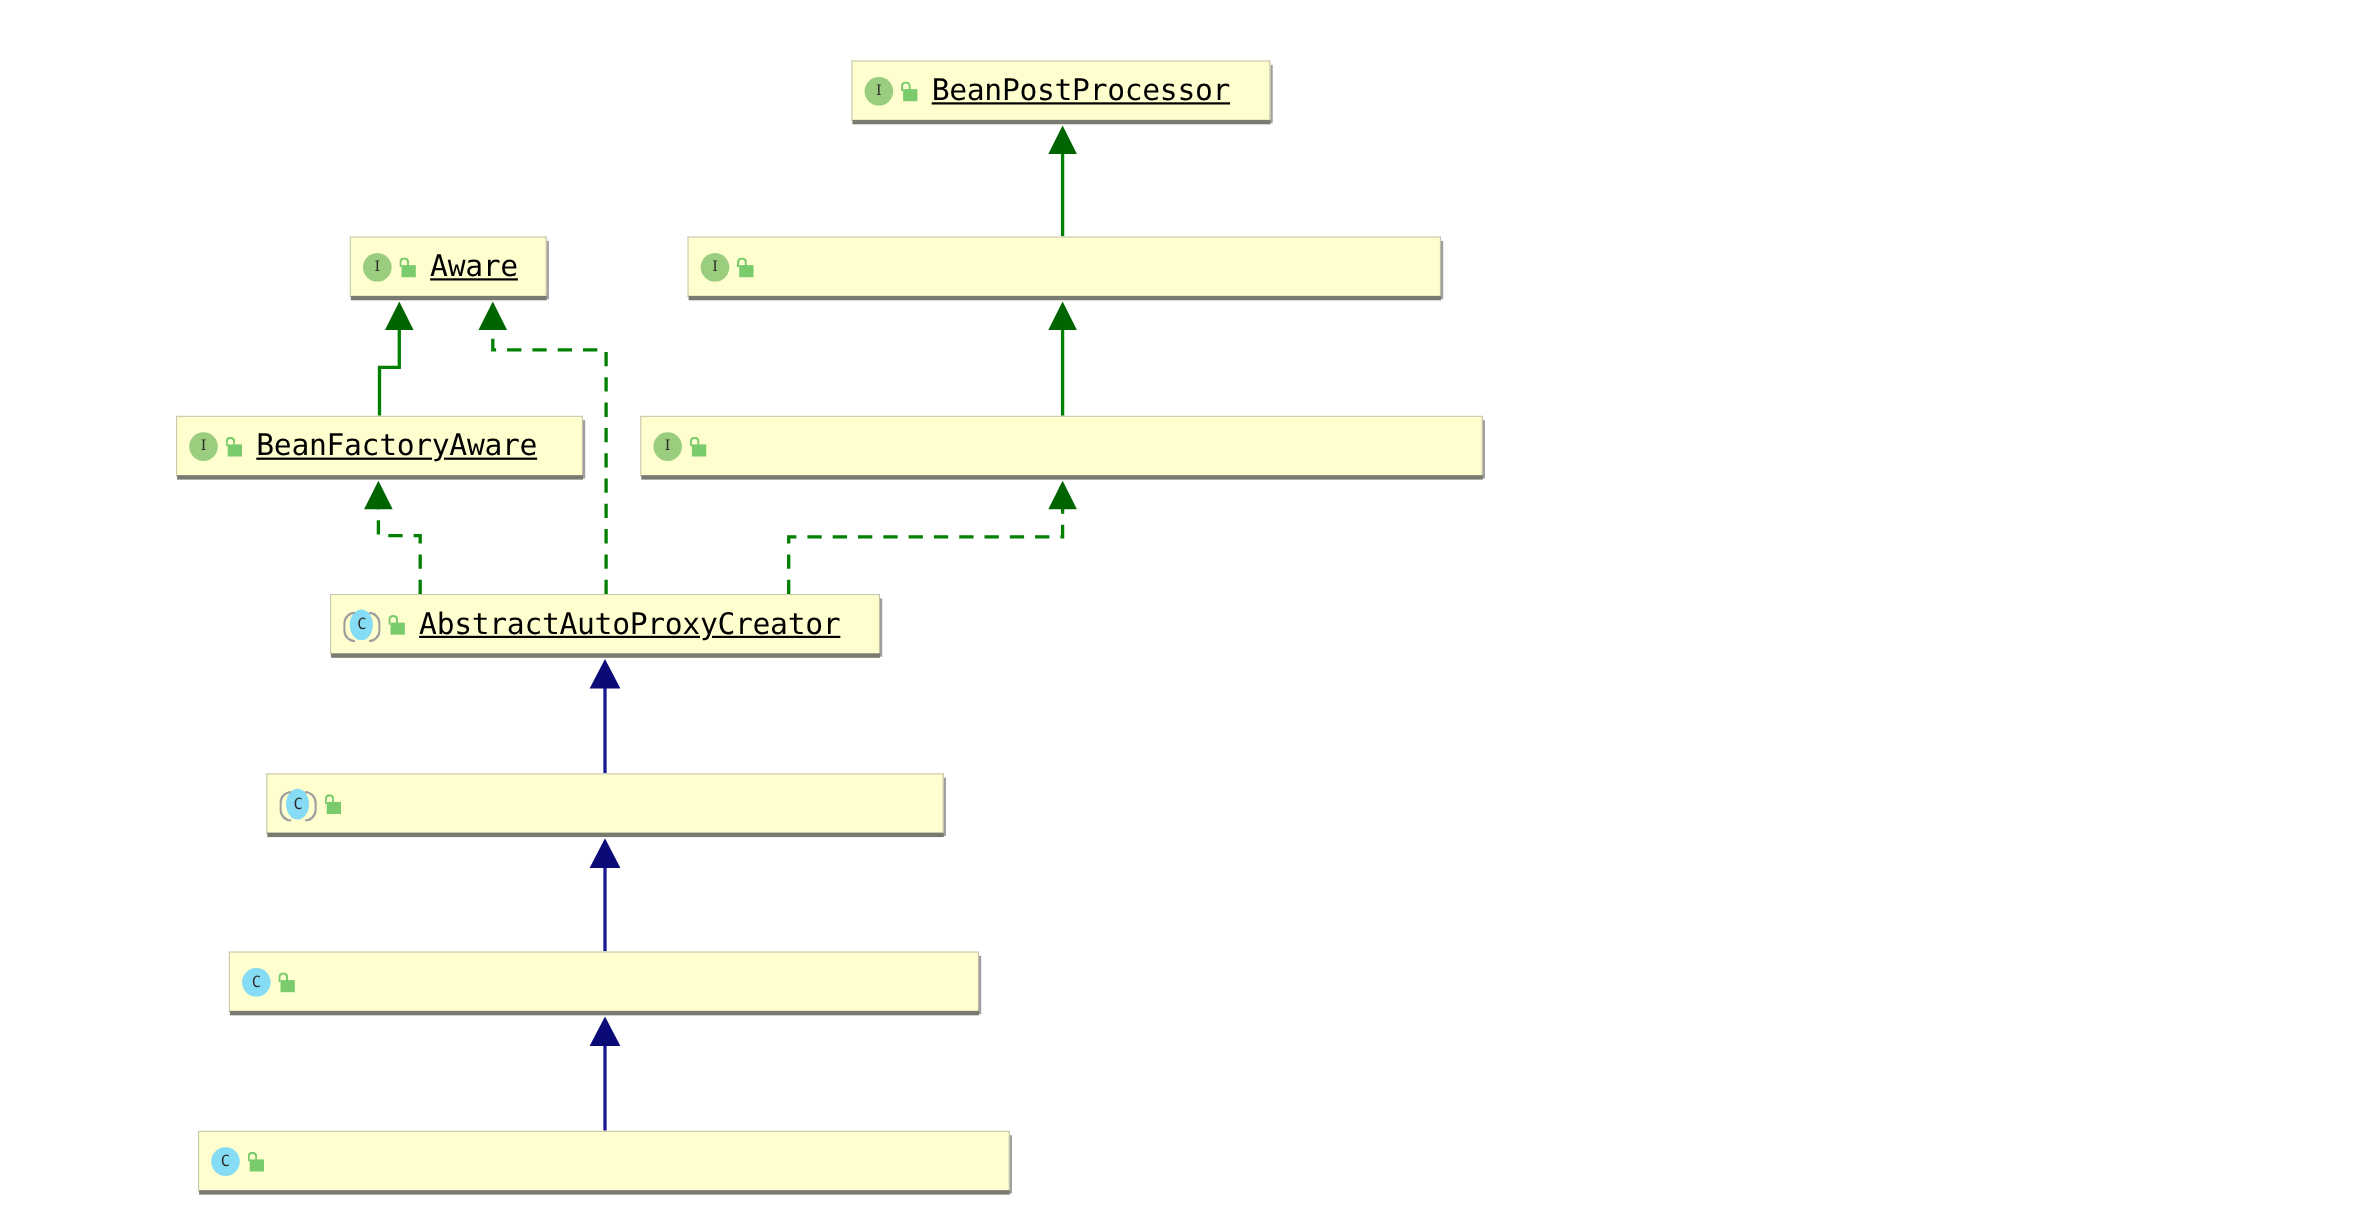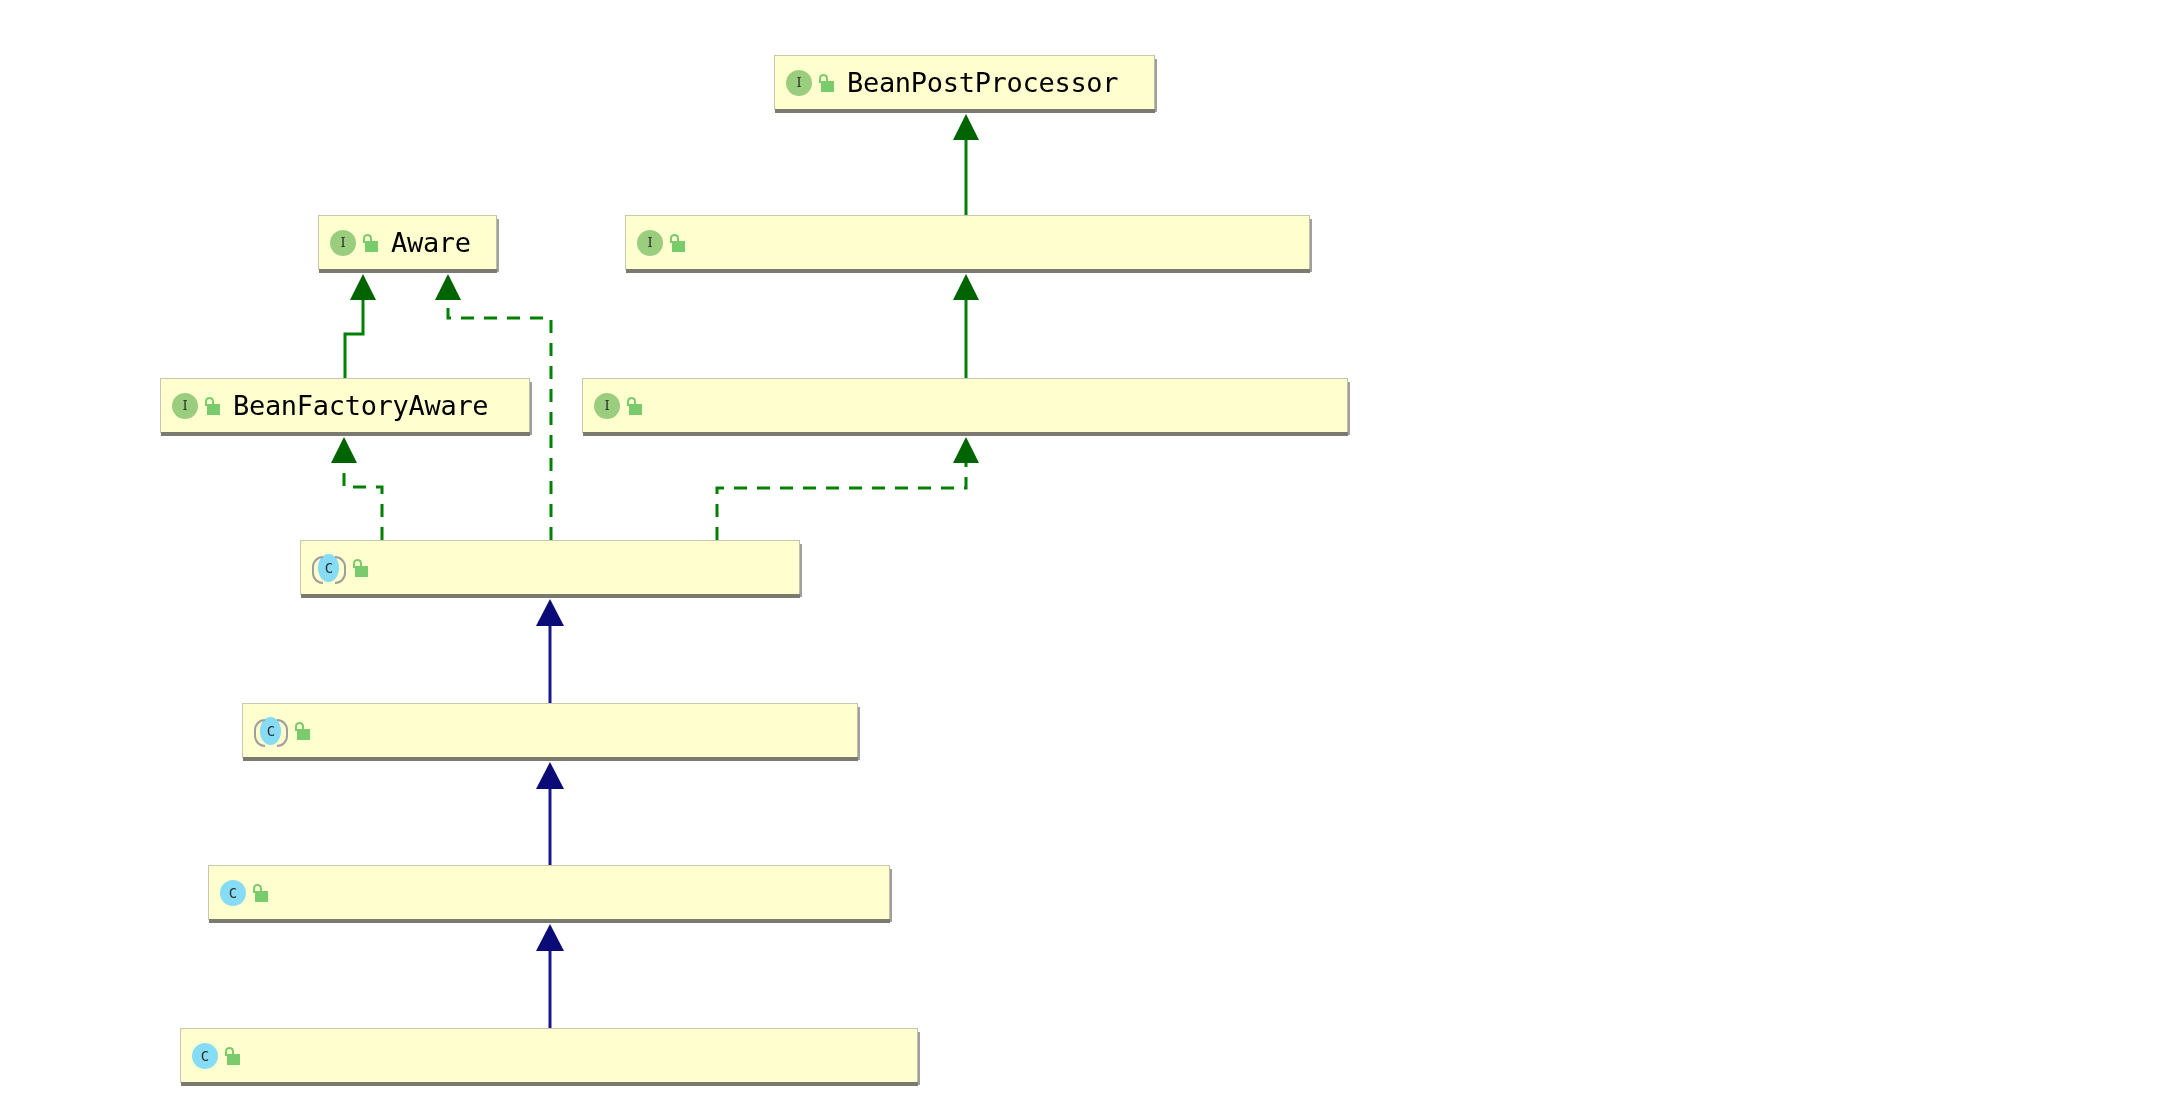--- a/index.html
+++ b/index.html
@@ -150,20 +150,21 @@
     border-radius: 6px 6px 0 0;
     box-sizing: border-box;
   }
   .node-label {
     margin-left: 11px;
     font-family: "DejaVu Sans Mono", "Liberation Mono", monospace;
     font-size: 27px;
     line-height: 1;
     color: #000000;
     letter-spacing: -0.3px;
+    text-decoration: underline;
   }
 </style>
 </head>
 <body>
 
 <div id="diagram">
 
   <svg id="edge-layer" width="2162" height="1112" viewBox="0 0 2162 1112" xmlns="http://www.w3.org/2000/svg">
 
     <g>
@@ -286,20 +287,21 @@
         <span class="bracket l"></span>
         <span class="disc"></span>
         <span class="bracket r"></span>
         <span class="glyph">C</span>
       </span>
       <span class="lock">
         <span class="shackle"></span>
           <span class="body"></span>
       </span>
     </span>
+    <span class="node-label">AbstractAutoProxyCreator</span>
   </div>
 
   <div class="node" style="left:242px; top:703px; width:616px;">
     <span class="node-icons">
       <span class="stereo abstract">
         <span class="bracket l"></span>
         <span class="disc"></span>
         <span class="bracket r"></span>
         <span class="glyph">C</span>
       </span>

